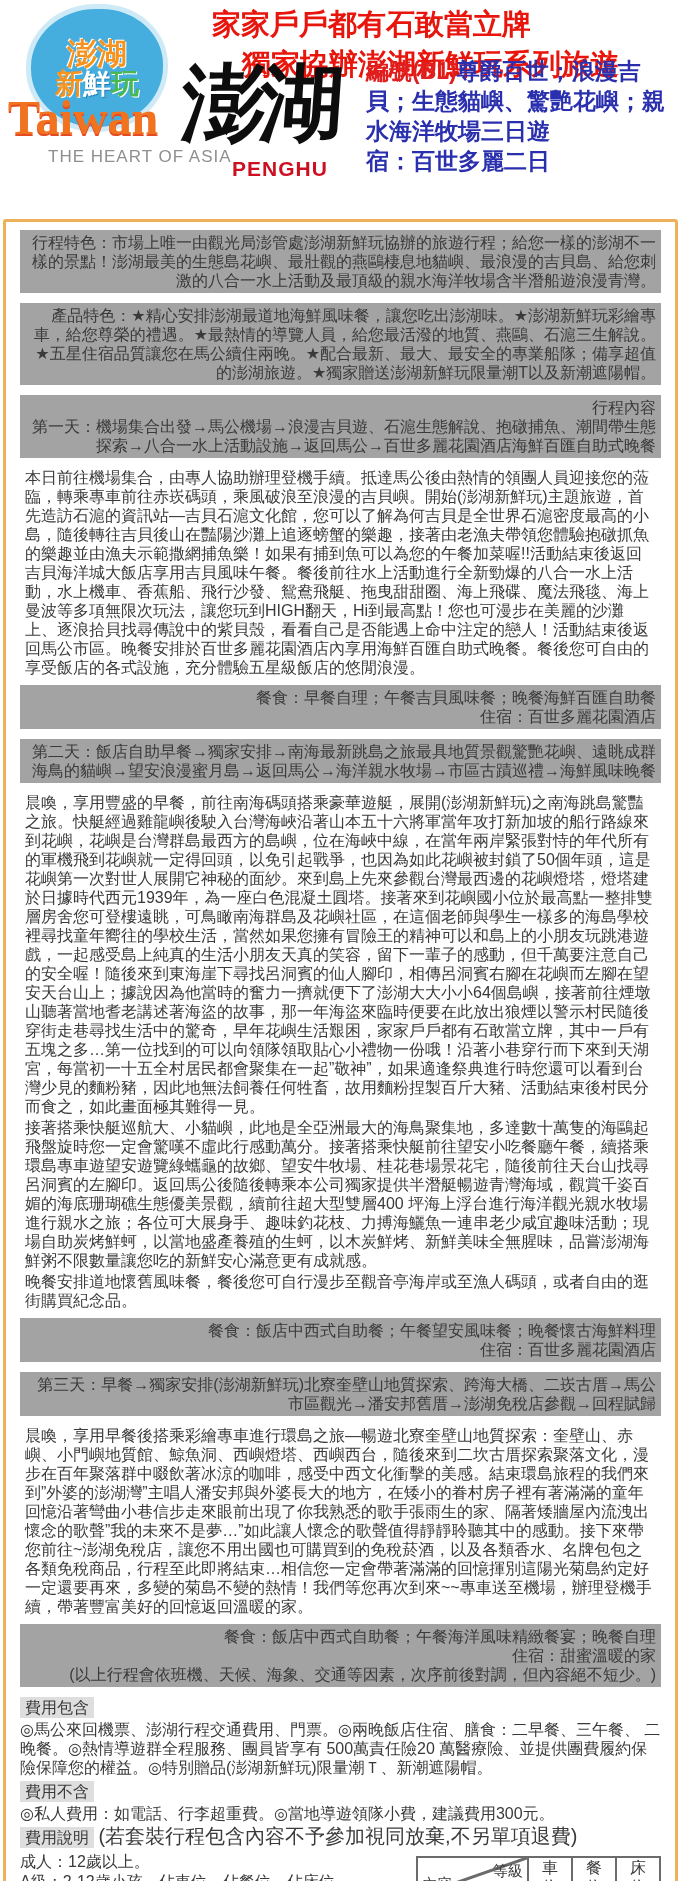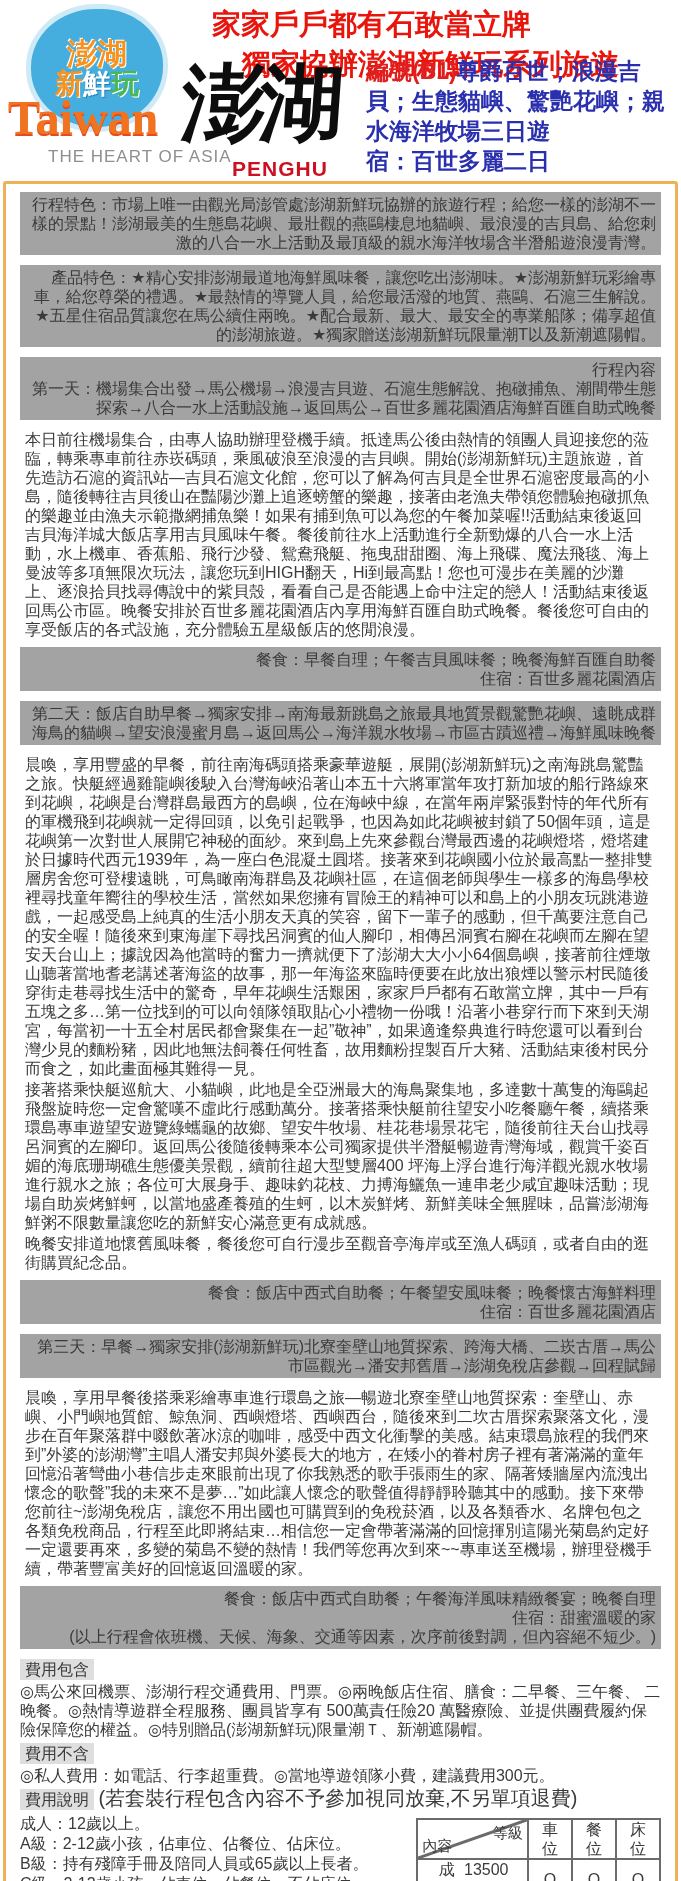--- a/index.html
+++ b/index.html
@@ -1,20 +1,20 @@
 <!DOCTYPE html>
 <html><head>
 <meta charset="utf-8">
 <style>
   html,body{margin:0;padding:0;background:#ffffff;}
   body{width:681px;font-family:"Liberation Sans","DejaVu Sans",sans-serif;color:#3a3a3a;}
   .page{width:681px;position:relative;}
 
   
-  .header{position:relative;height:181px;}
+  .header{position:relative;height:219px;}
   .logo{position:absolute;left:8px;top:2px;width:170px;height:180px;}
   .logo-circle{position:absolute;left:18px;top:2px;width:132px;height:118px;background:#45aede;
     border-radius:50% 48% 52% 50%;border:5px solid #cfeaf7;display:flex;flex-direction:column;
     align-items:center;justify-content:center;line-height:1.05;}
   .logo-circle .l1{font-size:30px;font-weight:bold;color:#f6921e;text-shadow:1px 1px 0 #fff,-1px -1px 0 #fff;}
   .logo-circle .l2{font-size:28px;font-weight:bold;}
   .logo-circle .c1{color:#f6921e;text-shadow:1px 1px 0 #fff;}
   .logo-circle .c2{color:#ffffff;text-shadow:1px 1px 1px #1d7db1;}
   .logo-circle .c3{color:#49b84f;text-shadow:1px 1px 0 #fff;}
   .logo-taiwan{position:absolute;left:0px;top:88px;font-family:"Liberation Serif","DejaVu Serif",serif;

